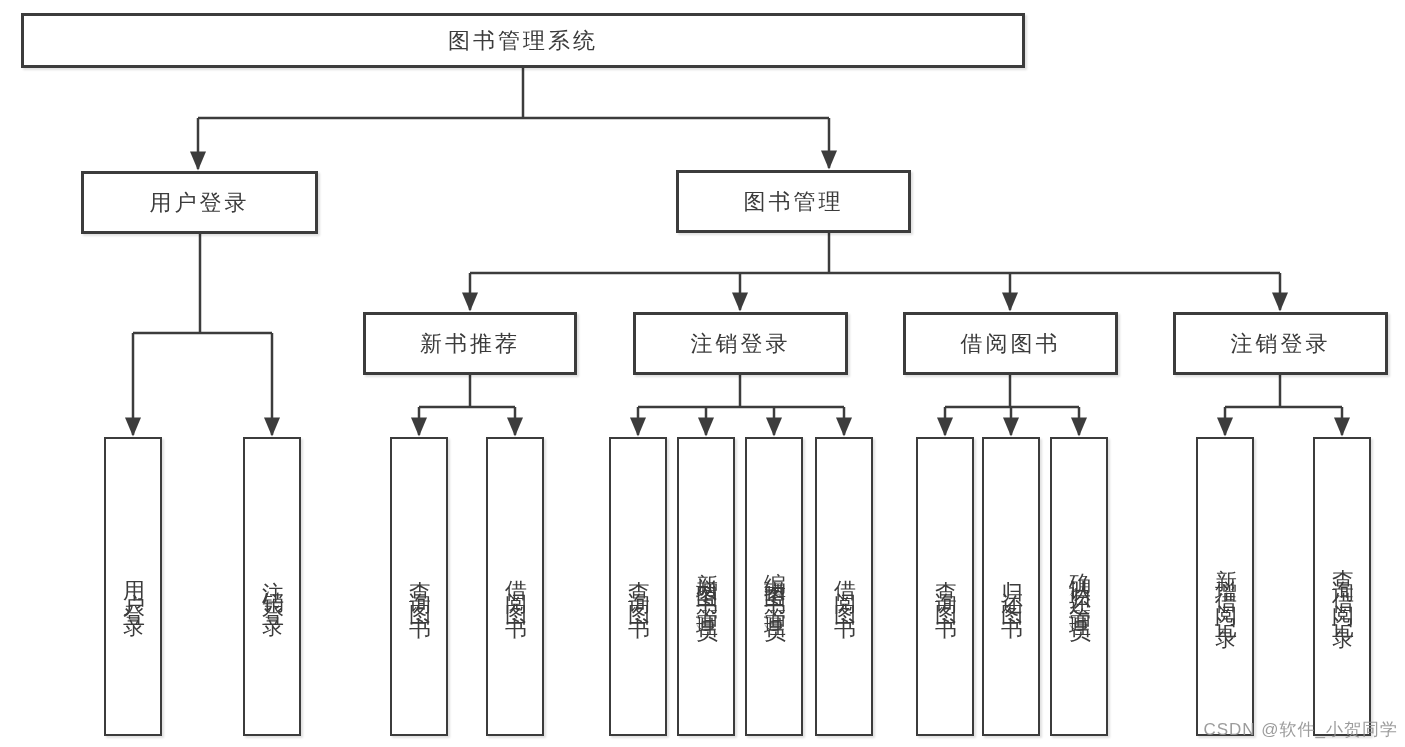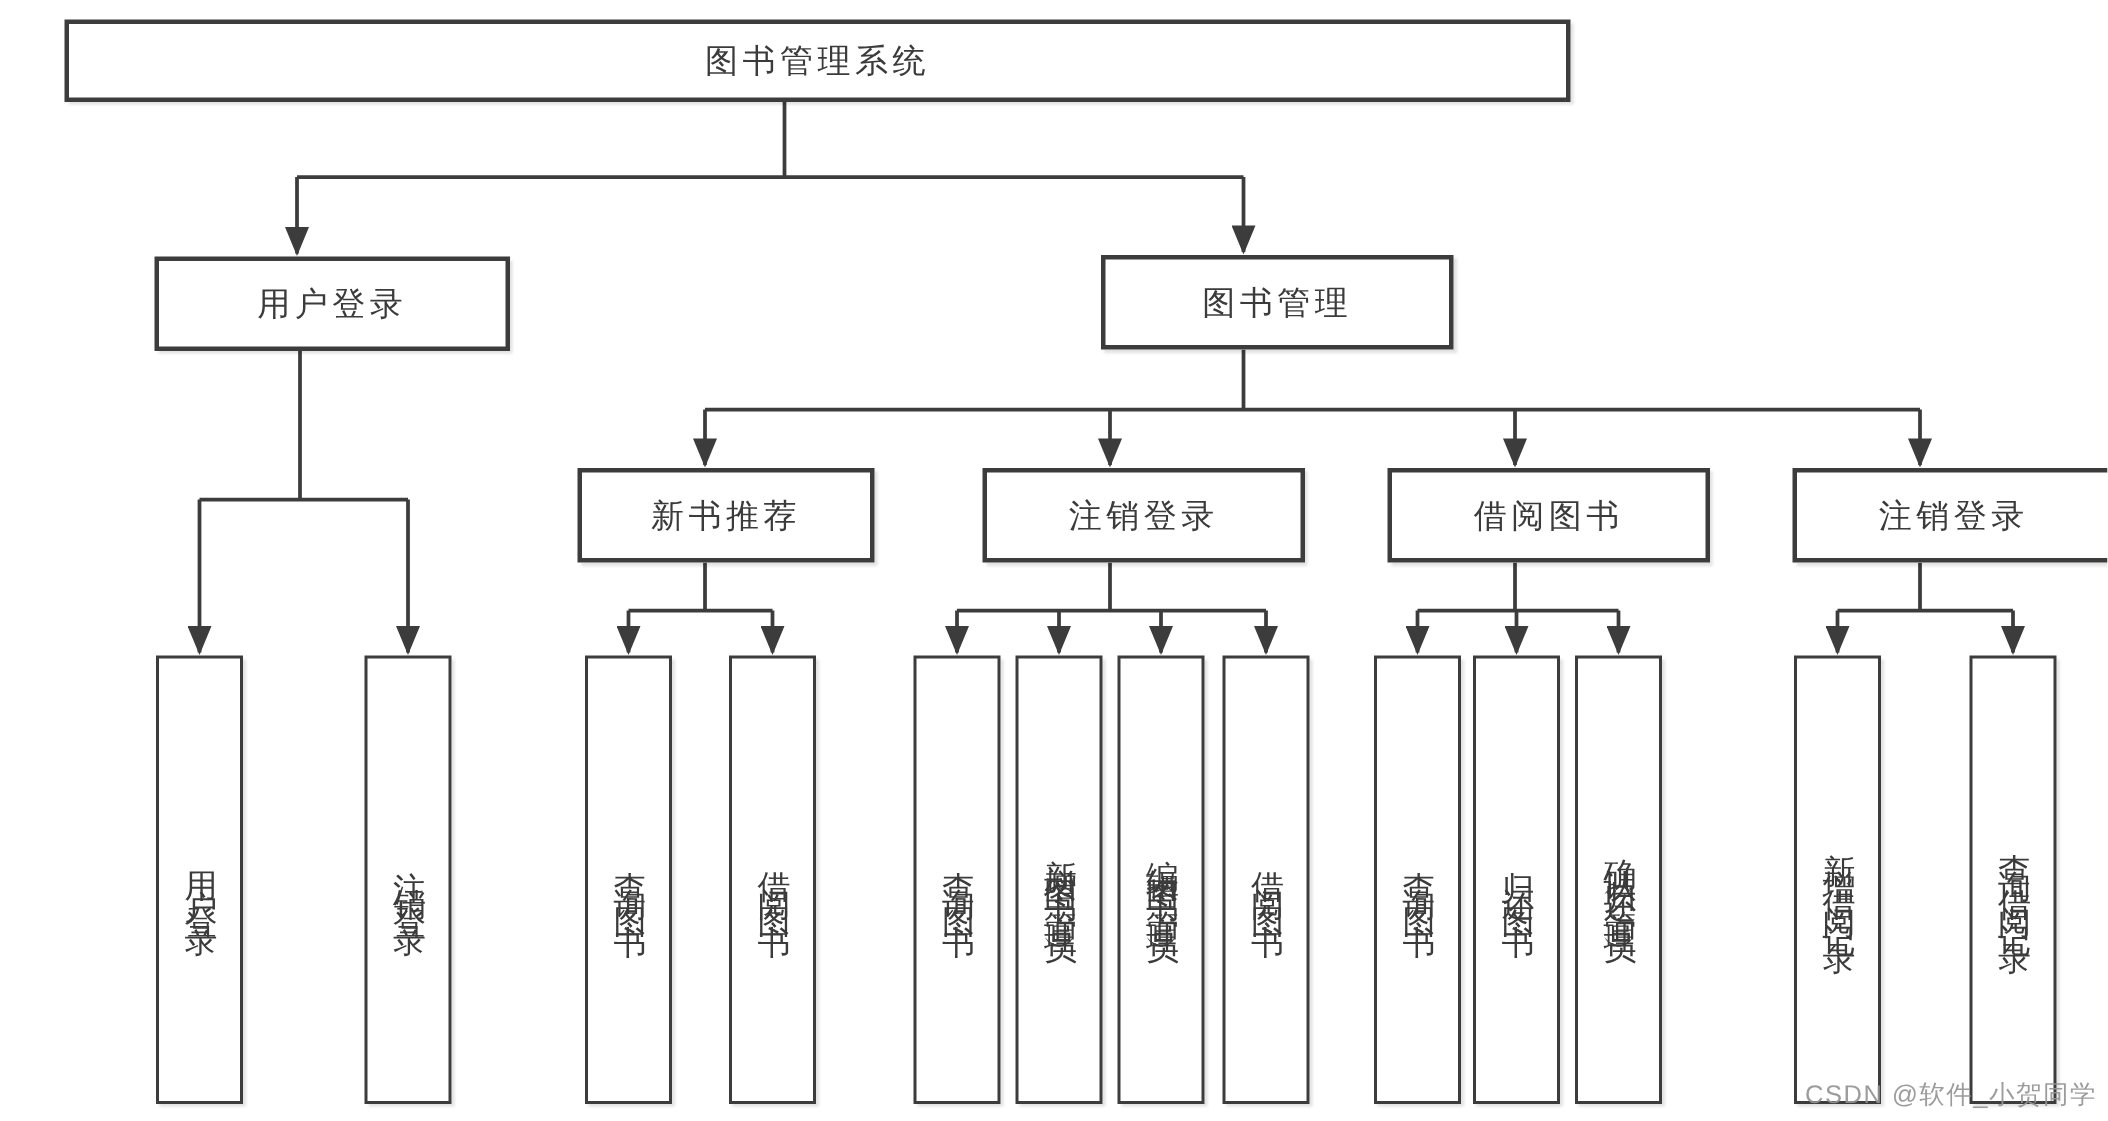--- a/index.html
+++ b/index.html
@@ -24,21 +24,20 @@
     background: #ffffff;
     border: 3px solid #3c3c3c;
     box-shadow: 2px 2px 2px rgba(0,0,0,0.12);
     display: flex;
     align-items: center;
     justify-content: center;
     font-size: 22px;
     letter-spacing: 3px;
     white-space: nowrap;
     z-index: 2;
-    margin-left: 22px;
   }
   .leaf {
     position: absolute;
     top: 437px;
     width: 58px;
     height: 299px;
     background: #ffffff;
     border: 2px solid #3c3c3c;
     box-shadow: 2px 2px 2px rgba(0,0,0,0.12);
     writing-mode: vertical-rl;
@@ -112,23 +111,23 @@
       <line x1="1280" y1="375" x2="1280" y2="407"></line>
       <line x1="1225" y1="407" x2="1342" y2="407"></line>
       <line x1="1225" y1="407" x2="1225" y2="435" marker-end="url(#arrow)"></line>
       <line x1="1342" y1="407" x2="1342" y2="435" marker-end="url(#arrow)"></line>
     </g>
   </svg>
 
   <div class="box" style="left:21px;top:13px;width:1004px;height:55px">图书管理系统</div>
 
   <div class="box" style="left:81px;top:171px;width:237px;height:63px">用户登录</div>
-  <div class="box" style="left:712px;top:170px;width:235px;height:63px">图书管理</div>
+  <div class="box" style="left:676px;top:170px;width:235px;height:63px">图书管理</div>
 
-  <div class="box" style="left:363px;top:312px;width:198px;height:63px">新书推荐</div>
+  <div class="box" style="left:363px;top:312px;width:214px;height:63px">新书推荐</div>
   <div class="box" style="left:633px;top:312px;width:215px;height:63px">注销登录</div>
   <div class="box" style="left:903px;top:312px;width:215px;height:63px">借阅图书</div>
   <div class="box" style="left:1173px;top:312px;width:215px;height:63px">注销登录</div>
 
   <div class="leaf" style="left:104px">用户登录</div>
   <div class="leaf" style="left:243px">注销登录</div>
 
   <div class="leaf" style="left:390px">查询图书</div>
   <div class="leaf" style="left:486px">借阅图书</div>
 

